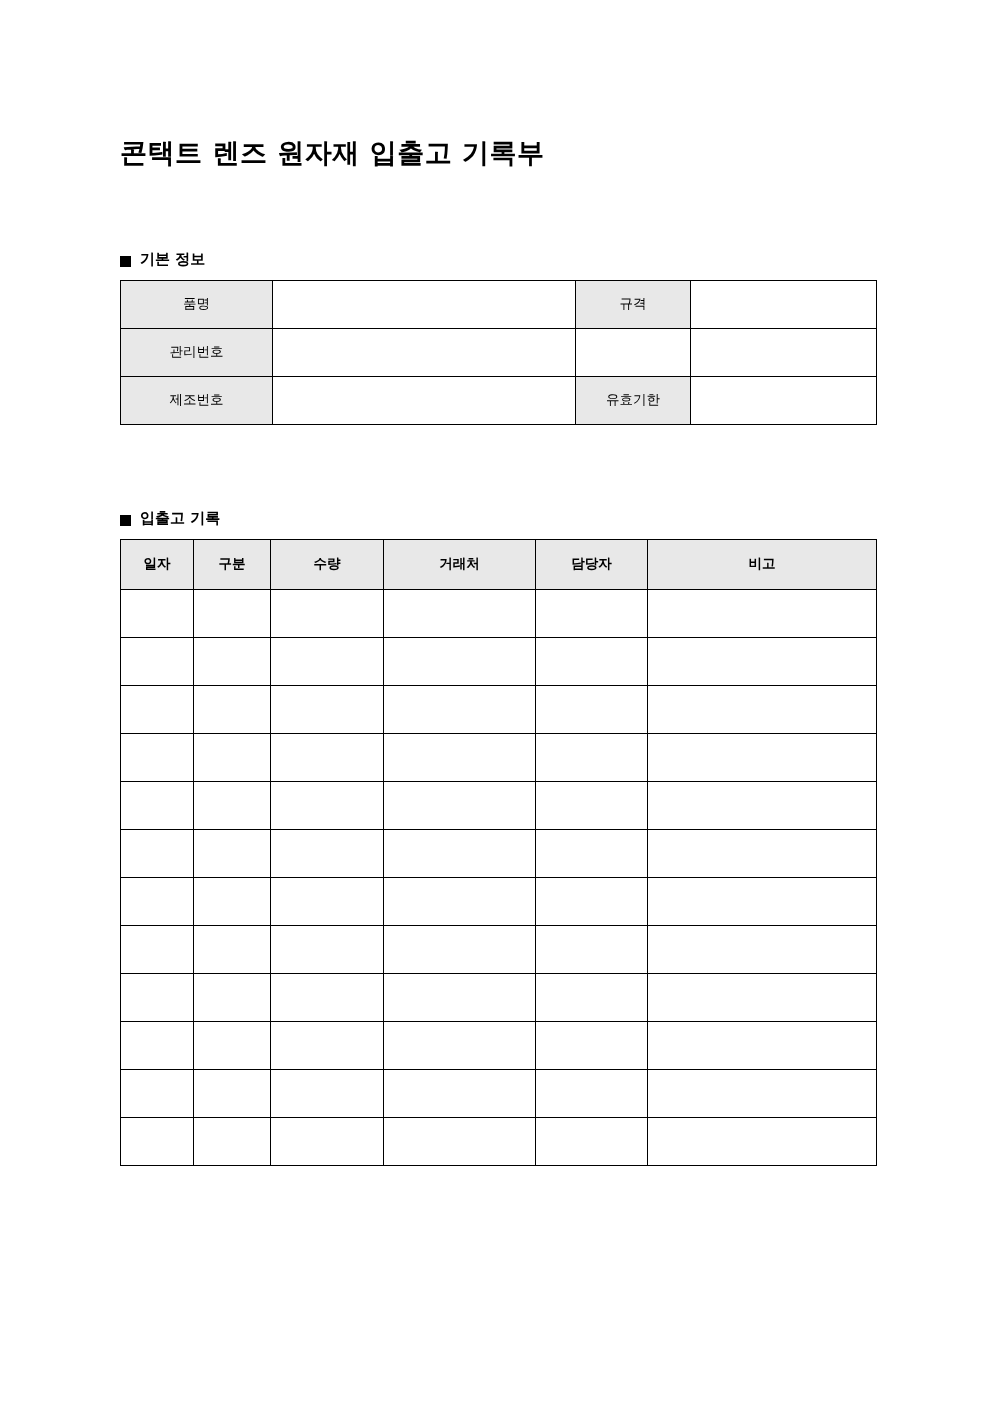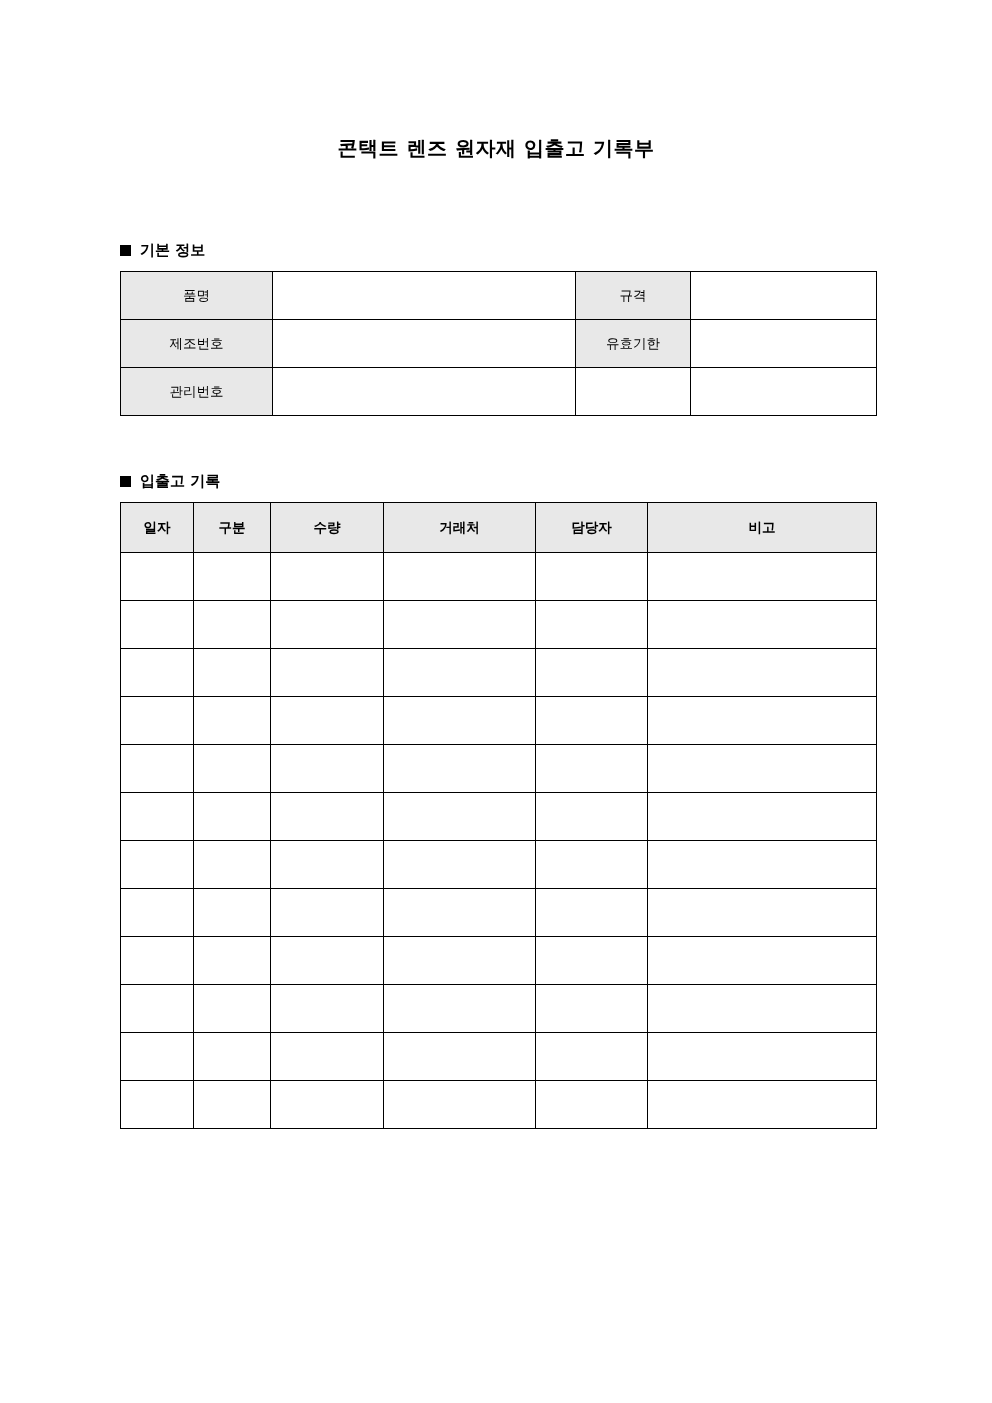--- a/index.html
+++ b/index.html
@@ -22,38 +22,38 @@
     height: 1403px;
     box-sizing: border-box;
     padding: 0 120px;
     background: #ffffff;
   }
 
   
   .doc-title {
     margin: 0;
     padding-top: 136px;
-    text-align: center;
-    font-size: 20px;
+    text-align: left;
+    font-size: 27px;
     font-weight: bold;
     letter-spacing: 0.5px;
     line-height: 1.25;
     white-space: pre;
   }
 
   
   .section {
     margin: 0;
   }
   .section-basic   { margin-top: 82px; }
-  .section-records { margin-top: 58px; }
+  .section-records { margin-top: 86px; }
 
   .section-heading {
     display: flex;
-    align-items: center;
+    align-items: flex-end;
     gap: 9px;
     font-size: 15px;
     font-weight: bold;
     line-height: 1;
     margin: 0 0 13px 0;
   }
   .bullet-square {
     display: inline-block;
     width: 11px;
     height: 11px;
@@ -135,29 +135,29 @@
           <col class="c-val2">
       </colgroup>
       <tbody>
         <tr>
           <td class="lbl">품명</td>
           <td class="val"></td>
           <td class="lbl">규격</td>
           <td class="val"></td>
         </tr>
         <tr>
+          <td class="lbl">관리번호</td>
+          <td class="val"></td>
+          <td class="val"></td>
+          <td class="val"></td>
+        </tr>
+        <tr>
           <td class="lbl">제조번호</td>
           <td class="val"></td>
           <td class="lbl">유효기한</td>
-          <td class="val"></td>
-        </tr>
-        <tr>
-          <td class="lbl">관리번호</td>
-          <td class="val"></td>
-          <td class="val"></td>
           <td class="val"></td>
         </tr>
       </tbody>
     </table>
   </div>
 
   <div class="section section-records">
     <div class="section-heading">
       <span class="bullet-square"></span>
       <span class="section-heading-label">입출고 기록</span>

